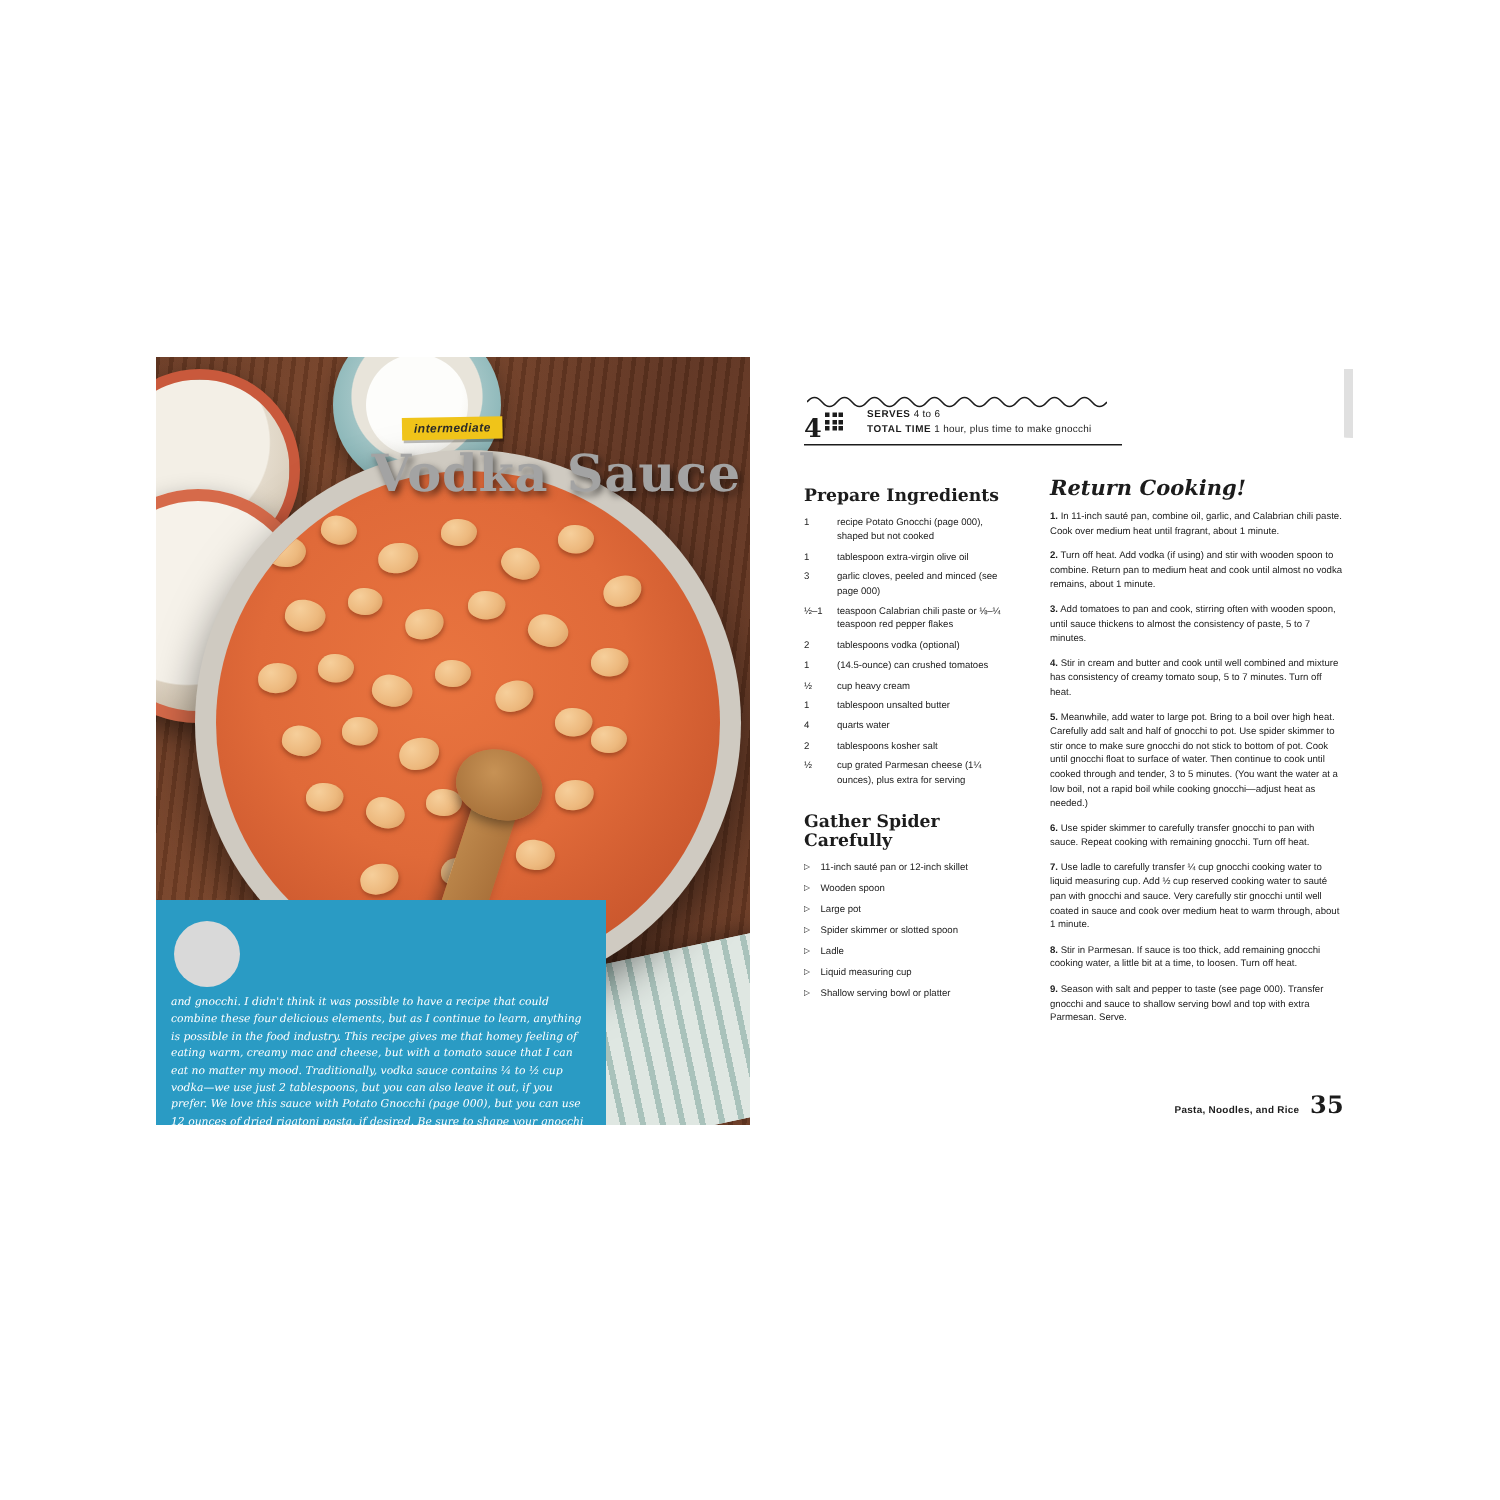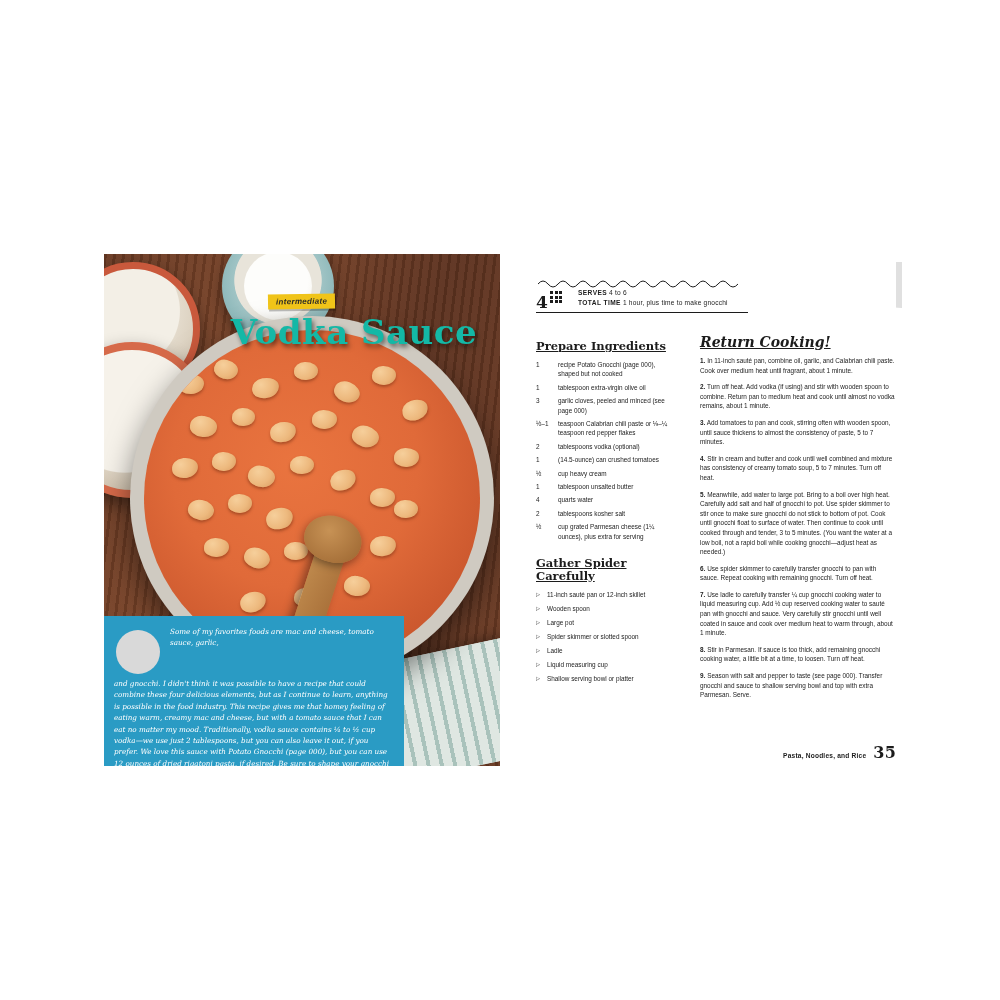--- a/index.html
+++ b/index.html
@@ -5,21 +5,21 @@
   html, body {
     margin: 0;
     padding: 0;
     width: 1000px;
     height: 1000px;
     background: #ffffff;
     font-family: "Liberation Sans", sans-serif;
   }
   .spread {
     position: absolute;
-    left: 0; top: 16px;
+    left: 0; top: 0;
     width: 1000px; height: 783px;
     background: #ffffff;
     overflow: hidden;
   }
 
   
   .page-left {
     position: absolute;
     left: 104px; top: 238px;
     width: 396px; height: 512px;
@@ -113,27 +113,27 @@
     font-size: 8px; font-weight: bold;
     font-style: italic;
     letter-spacing: .3px;
     padding: 3px 8px 3px 8px;
     transform: rotate(-1deg);
     box-shadow: 1px 2px 0 rgba(0,0,0,.25);
   }
   .recipe-title {
     position: absolute; left: 110px; top: 58px;
     width: 280px;
-    color: #14b8a6;
+    color: #a3a3a3;
     font-family: "DejaVu Serif", serif;
     font-weight: bold;
     font-size: 34px;
     letter-spacing: .5px;
     text-shadow: 2px 3px 5px rgba(0,0,0,.55);
-    text-align: center;
+    text-align: right;
   }
 
   
   .note-box {
     position: absolute; left: 0; top: 362px;
     width: 300px; height: 150px;
     background: #2a9bc4;
     padding: 12px 12px 12px 12px;
     box-sizing: border-box;
     color: #ffffff;
@@ -204,21 +204,20 @@
   }
   .col-right {
     position: absolute; left: 180px; top: 82px; width: 196px;
   }
   .sec-head {
     font-family: "DejaVu Serif", serif;
     font-weight: bold;
     font-size: 11.5px;
     margin: 0 0 7px 0;
     line-height: 13px;
-    text-decoration: underline;
   }
   .sec-head.script {
     font-size: 14px;
     font-style: italic;
   }
   .ing-list { margin: 0; padding: 0; list-style: none; }
   .ing-list li {
     display: flex;
     font-size: 6.4px;
     line-height: 9.4px;
@@ -306,21 +305,20 @@
         <div class="spoon"></div>
         <div class="spoon-head"></div>
       </div>
     </div>
 
     <div class="badge">intermediate</div>
     <div class="recipe-title">Vodka Sauce</div>
 
     <div class="note-box">
       <div class="note-avatar"></div>
-      <div class="note-text">Some of my favorites foods are mac and cheese, tomato sauce, garlic,</div>
       <div class="note-text full">and gnocchi. I didn't think it was possible to have a recipe that could combine these four delicious elements, but as I continue to learn, anything is possible in the food industry. This recipe gives me that homey feeling of eating warm, creamy mac and cheese, but with a tomato sauce that I can eat no matter my mood. Traditionally, vodka sauce contains ¼ to ½ cup vodka—we use just 2 tablespoons, but you can also leave it out, if you prefer. We love this sauce with Potato Gnocchi (page 000), but you can use 12 ounces of dried rigatoni pasta, if desired. Be sure to shape your gnocchi before starting this recipe, but don't cook them yet. You can find Calabrian chili paste in specialty markets or online (see page 000)—if you like things on the spicier side, use the full 1 teaspoon!</div>
     </div>
   </div>
 
   <div class="corner-dot"></div>
   <div class="page-right">
 
     <div class="meta-row">
       <svg class="squiggle" width="200" height="10" viewBox="0 0 200 10">
         <path d="M0 6 Q5 0 10 6 T20 6 T30 6 T40 6 T50 6 T60 6 T70 6 T80 6 T90 6 T100 6 T110 6 T120 6 T130 6 T140 6 T150 6 T160 6 T170 6 T180 6 T190 6 T200 6" fill="none" stroke="#1c1c1c" stroke-width="1"></path>

